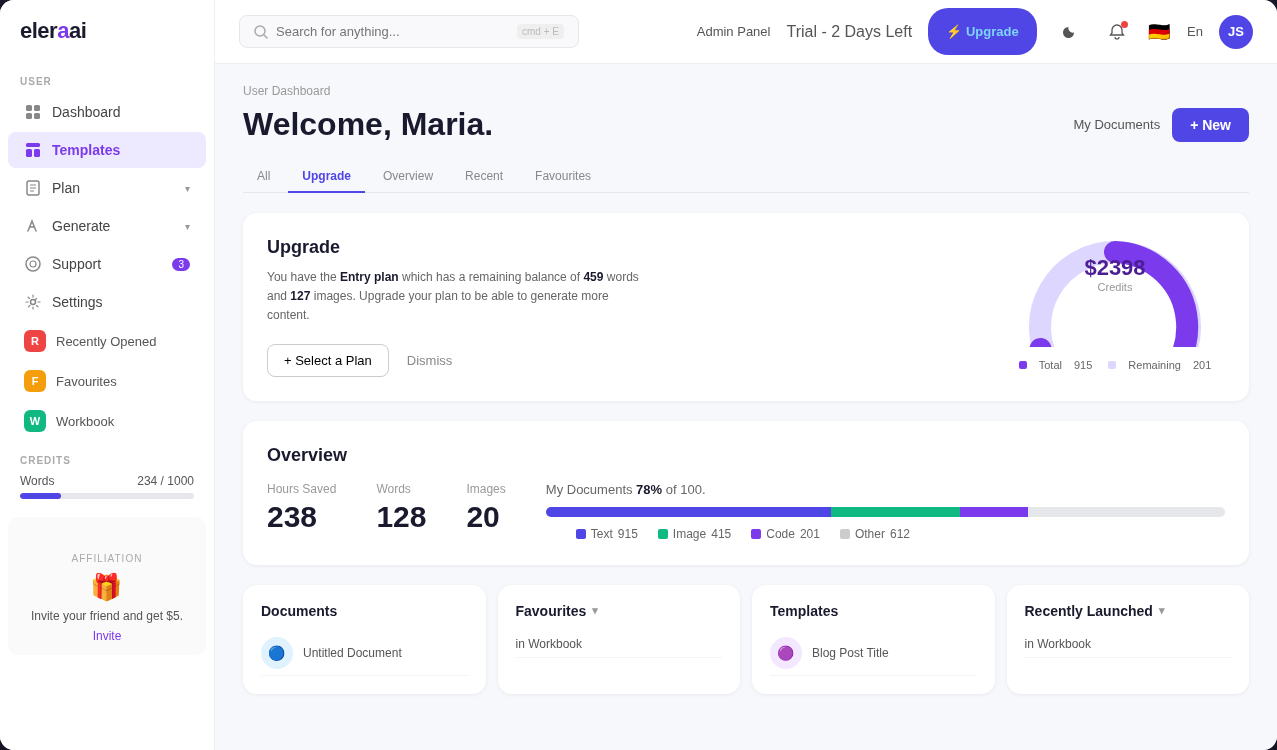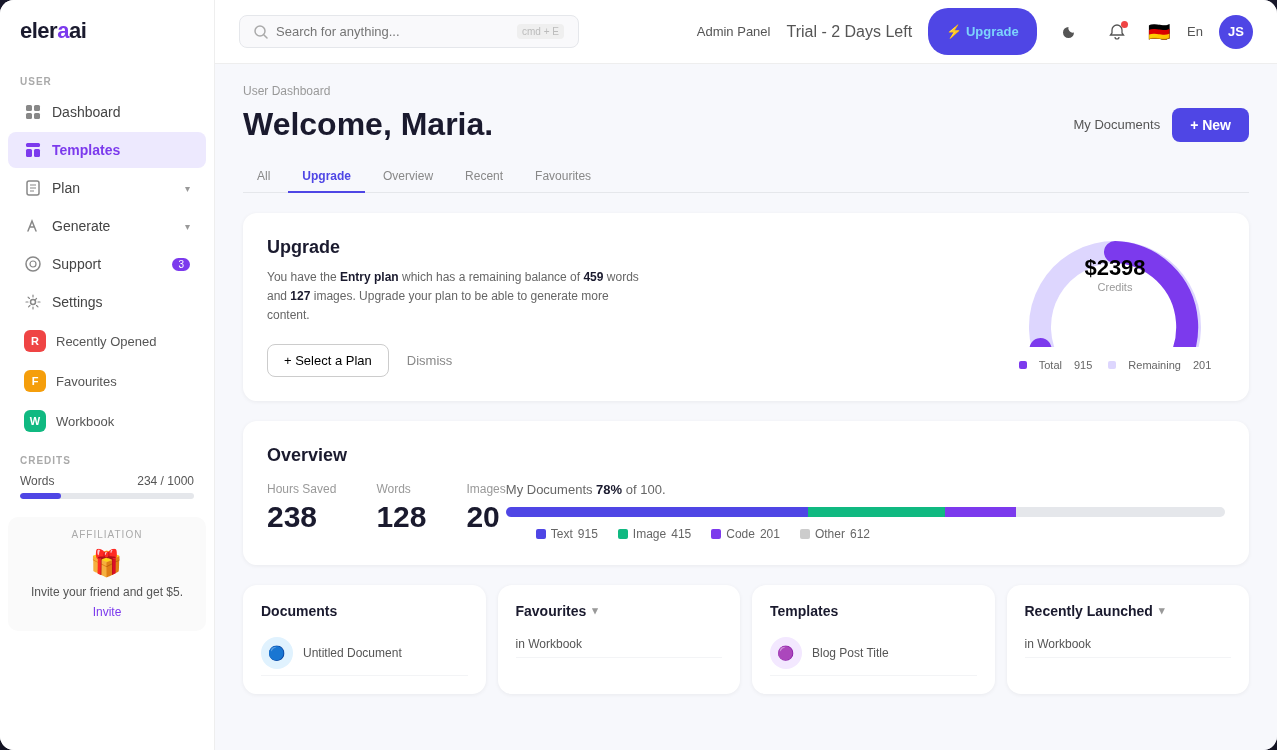--- a/index.html
+++ b/index.html
@@ -17,21 +17,21 @@
     .sidebar-item .badge { margin-left: auto; background: #7c3aed; color: #fff; font-size: 10px; padding: 1px 6px; border-radius: 10px; }
     .sidebar-item .chevron { margin-left: auto; font-size: 10px; color: #999; }
     .sidebar-link-item { display: flex; align-items: center; gap: 10px; padding: 8px 16px; cursor: pointer; margin: 1px 8px; font-size: 13px; color: #555; border-radius: 8px; }
     .link-avatar { width: 22px; height: 22px; border-radius: 6px; display: flex; align-items: center; justify-content: center; font-size: 11px; font-weight: 700; color: #fff; flex-shrink: 0; }
     .credits-section { padding: 14px 20px 10px; }
     .credits-label { font-size: 10px; font-weight: 600; color: #aaa; letter-spacing: 1px; text-transform: uppercase; margin-bottom: 8px; }
     .credits-words { font-size: 12px; color: #555; margin-bottom: 5px; display: flex; justify-content: space-between; }
     .credits-bar { height: 6px; background: #e5e7eb; border-radius: 3px; overflow: hidden; }
     .credits-bar-fill { height: 100%; background: #4f46e5; border-radius: 3px; width: 23.4%; }
     .affiliation-section { padding: 12px 16px; margin: 8px; background: #fafafa; border-radius: 10px; text-align: center; }
-    .affiliation-label { font-size: 10px; color: #aaa; text-transform: uppercase; letter-spacing: 1px; margin-bottom: 8px; }
+    .affiliation-label { font-size: 10px; color: #aaa; text-transform: uppercase; letter-spacing: 1px; margin-bottom: 8px; margin-top: 24px; }
     .affiliation-icon { font-size: 26px; margin-bottom: 6px; }
     .affiliation-text { font-size: 12px; color: #555; margin-bottom: 6px; }
     .invite-btn { font-size: 12px; color: #7c3aed; cursor: pointer; font-weight: 500; }
     
     .main { flex: 1; display: flex; flex-direction: column; overflow: hidden; }
     
     .header { height: 64px; background: #fff; border-bottom: 1px solid #eee; display: flex; align-items: center; padding: 0 24px; gap: 16px; flex-shrink: 0; }
     .search-box { display: flex; align-items: center; gap: 8px; background: #f9f9fb; border: 1px solid #e5e7eb; border-radius: 8px; padding: 8px 14px; flex: 0 0 340px; }
     .search-box input { border: none; background: transparent; outline: none; font-size: 13px; color: #888; flex: 1; }
     .search-shortcut { font-size: 10px; color: #bbb; background: #efefef; padding: 2px 5px; border-radius: 4px; white-space: nowrap; }
@@ -65,27 +65,27 @@
     .upgrade-desc { font-size: 12px; color: #666; line-height: 1.6; max-width: 380px; margin-bottom: 18px; }
     .upgrade-desc strong { font-weight: 700; color: #1a1a2e; }
     .upgrade-actions { display: flex; gap: 10px; align-items: center; }
     .select-plan-btn { background: #fff; border: 1px solid #ccc; border-radius: 8px; padding: 8px 16px; font-size: 13px; cursor: pointer; display: flex; align-items: center; gap: 4px; }
     .dismiss-btn { font-size: 13px; color: #888; cursor: pointer; background: none; border: none; padding: 8px; }
     .upgrade-right { flex-shrink: 0; width: 220px; display: flex; flex-direction: column; align-items: center; }
     
     .donut-container { position: relative; width: 180px; height: 110px; overflow: hidden; margin-bottom: 12px; }
     .donut-svg { width: 180px; height: 180px; position: absolute; top: 0; left: 0; }
     .donut-center { position: absolute; top: 18px; left: 50%; transform: translateX(-50%); text-align: center; }
-    .donut-amount { font-size: 22px; font-weight: 800; color: #000000; }
+    .donut-amount { font-size: 22px; font-weight: 800; color: #4c1d95; }
     .donut-label { font-size: 11px; color: #999; }
     .donut-legend { display: flex; gap: 16px; font-size: 11px; color: #666; }
     .legend-item { display: flex; align-items: center; gap: 12px; }
     .legend-dot { width: 8px; height: 8px; border-radius: 2px; }
     
-    .overview-card { display: flex; }
+    .overview-card { display: flex; gap: 40px; }
     .overview-stats { display: flex; gap: 40px; flex-shrink: 0; }
     .stat-item { }
     .stat-label { font-size: 12px; color: #999; margin-bottom: 4px; }
     .stat-value { font-size: 30px; font-weight: 700; color: #1a1a2e; }
     .overview-docs { flex: 1; }
     .docs-header { font-size: 13px; color: #666; margin-bottom: 10px; }
     .docs-header strong { color: #1a1a2e; }
     .docs-progress-bar { height: 10px; border-radius: 5px; overflow: hidden; display: flex; margin-bottom: 10px; }
     .docs-bar-segment { height: 100%; }
     .docs-legend { display: flex; gap: 20px; font-size: 12px; color: #666; flex-wrap: wrap; padding-left: 30px; }

